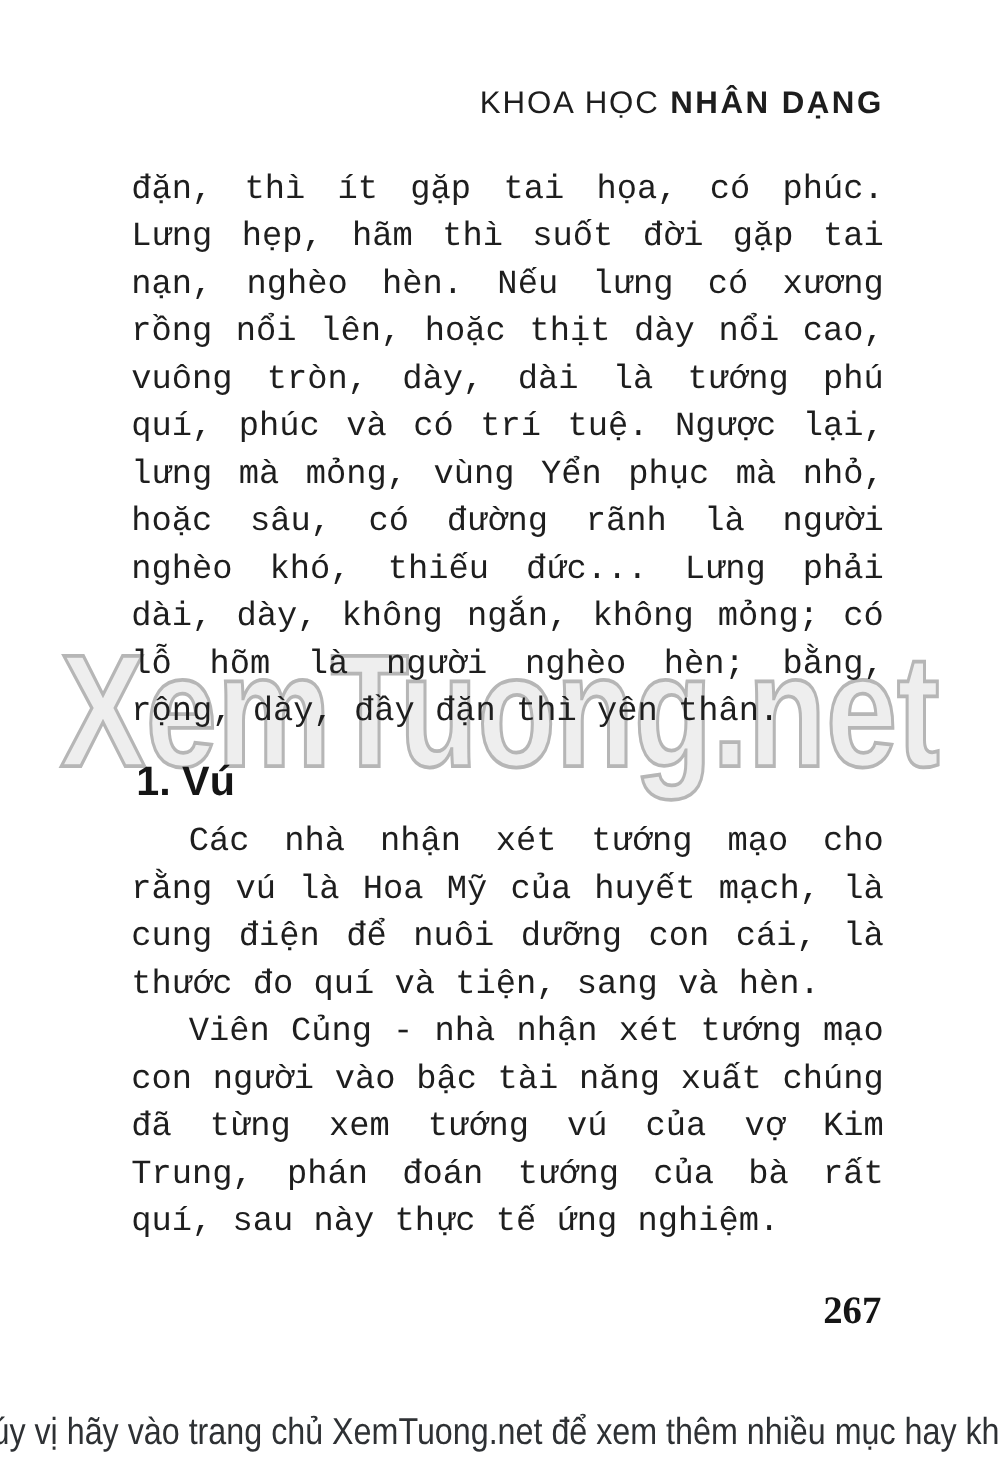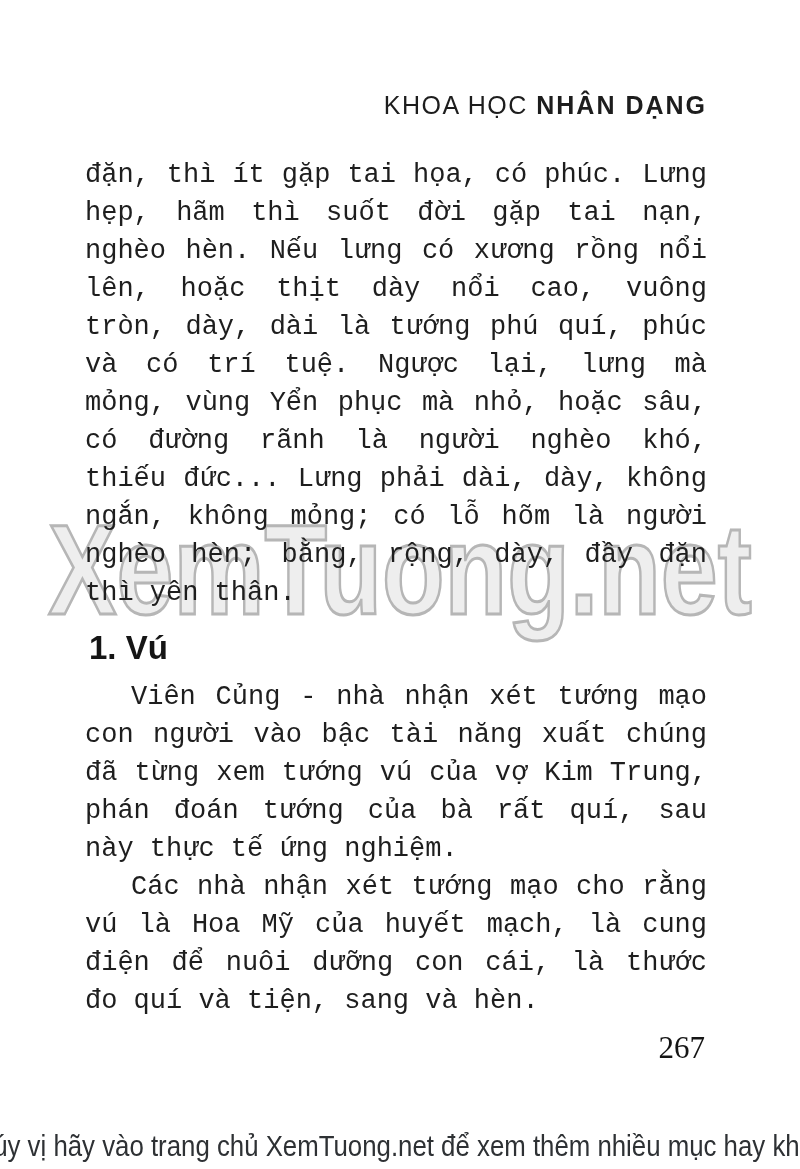--- a/index.html
+++ b/index.html
@@ -24,21 +24,22 @@
     line-height: 1;
     color: #eeeeee;
     -webkit-text-stroke: 3px #b6b6b6;
     text-shadow: 0 0 1px #c4c4c4;
     z-index: 0;
     user-select: none;
   }
   .content {
     position: relative;
     z-index: 1;
-    padding: 90px 93px 0 85px;
+    padding: 67px 93px 0 85px;
+    margin-left: 20px;
   }
   .running-head {
     text-align: right;
     font-size: 25px;
     line-height: 30px;
     letter-spacing: 1.5px;
     color: #1d1d1d;
     margin: 0 0 36px 0;
     white-space: nowrap;
   }
@@ -58,21 +59,21 @@
     font-weight: bold;
     margin: 16px 0 10px 4px;
     color: #151515;
     text-align: left;
   }
   .page-number {
     position: absolute;
     top: 1030px;
     right: 95px;
     font-family: "Liberation Serif", serif;
-    font-weight: normal;
+    font-weight: bold;
     font-size: 31px;
     color: #151515;
     z-index: 1;
   }
   .footer-note {
     position: absolute;
     bottom: 6px;
     left: 50%;
     transform: translateX(-50%) scaleX(0.86);
     transform-origin: center bottom;
@@ -96,23 +97,23 @@
       <span>KHOA HỌC </span><span class="bold">NHÂN DẠNG</span>
     </div>
 
     <div class="body-text">
 
       <p>đặn, thì ít gặp tai họa, có phúc. Lưng hẹp, hãm thì suốt đời gặp tai nạn, nghèo hèn. Nếu lưng có xương rồng nổi lên, hoặc thịt dày nổi cao, vuông tròn, dày, dài là tướng phú quí, phúc và có trí tuệ. Ngược lại, lưng mà mỏng, vùng Yển phục mà nhỏ, hoặc sâu, có đường rãnh là người nghèo khó, thiếu đức... Lưng phải dài, dày, không ngắn, không mỏng; có lỗ hõm là người nghèo hèn; bằng, rộng, dày, đầy đặn thì yên thân.</p>
 
 
       <h2 class="section-heading">1. Vú</h2>
 
+      <p class="indent">Các nhà nhận xét tướng mạo cho rằng vú là Hoa Mỹ của huyết mạch, là cung điện để nuôi dưỡng con cái, là thước đo quí và tiện, sang và hèn.</p>
+
       <p class="indent">Viên Củng - nhà nhận xét tướng mạo con người vào bậc tài năng xuất chúng đã từng xem tướng vú của vợ Kim Trung, phán đoán tướng của bà rất quí, sau này thực tế ứng nghiệm.</p>
-
-      <p class="indent">Các nhà nhận xét tướng mạo cho rằng vú là Hoa Mỹ của huyết mạch, là cung điện để nuôi dưỡng con cái, là thước đo quí và tiện, sang và hèn.</p>
 
     </div>
   </div>
 
   <div class="page-number">267</div>
 
   <div class="footer-note">Qúy vị hãy vào trang chủ XemTuong.net để xem thêm nhiều mục hay khác</div>
 
 </div>
 

